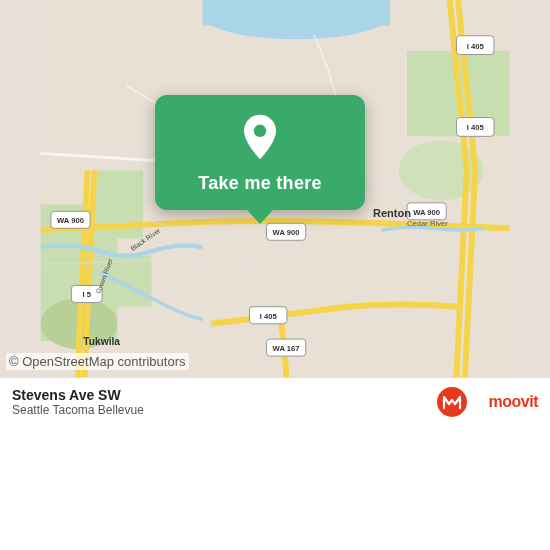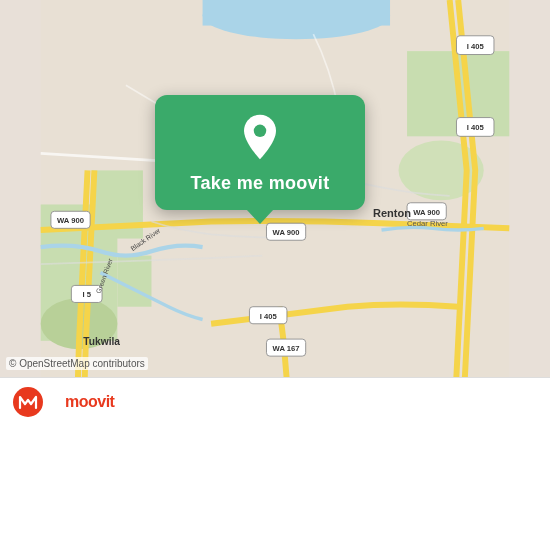--- a/index.html
+++ b/index.html
@@ -102,21 +102,21 @@
 
     #location-region {
       font-size: 12px;
       color: #555;
     }
 
     #attribution {
       position: absolute;
       bottom: 56px;
       left: 6px;
-      font-size: 10px;
+      font-size: 13px;
       color: #555;
       background: rgba(255,255,255,0.75);
       padding: 1px 3px;
       border-radius: 2px;
       z-index: 15;
     }
 
     
     #moovit-logo {
       display: flex;
@@ -210,26 +210,30 @@
     <text x="108" y="295" font-size="8" fill="#444" font-family="Arial" transform="rotate(-35, 108, 295)">Black River</text>
     <text x="70" y="345" font-size="8" fill="#444" font-family="Arial" transform="rotate(-70, 70, 345)">Green River</text>
   </svg>
 
   <div id="popup-card">
 
     <svg id="pin-icon" viewBox="0 0 48 54" xmlns="http://www.w3.org/2000/svg">
       <path d="M24 2C14.06 2 6 10.06 6 20c0 13.5 18 32 18 32S42 33.5 42 20C42 10.06 33.94 2 24 2z" fill="white"></path>
       <circle cx="24" cy="20" r="7" fill="#3aaa6a"></circle>
     </svg>
-    <button id="popup-button">Take me moovit</button>
+    <button id="popup-button">Take me there</button>
   </div>
 
   <div id="attribution">© OpenStreetMap contributors</div>
 
   <div id="bottom-bar">
+    <div id="bottom-left">
+      <span id="location-name">Stevens Ave SW</span>
+      <span id="location-region">Seattle Tacoma Bellevue</span>
+    </div>
     <div id="moovit-logo">
 
       <svg id="moovit-icon" viewBox="0 0 32 32" xmlns="http://www.w3.org/2000/svg">
         <circle cx="16" cy="16" r="15" fill="#e8391e"></circle>
         <path d="M8 22 L8 11 L13 18 L16 14 L19 18 L24 11 L24 22" stroke="white" stroke-width="2.2" fill="none" stroke-linejoin="round" stroke-linecap="round"></path>
       </svg>
       <span id="moovit-text">moovit</span>
     </div>
   </div>
 

